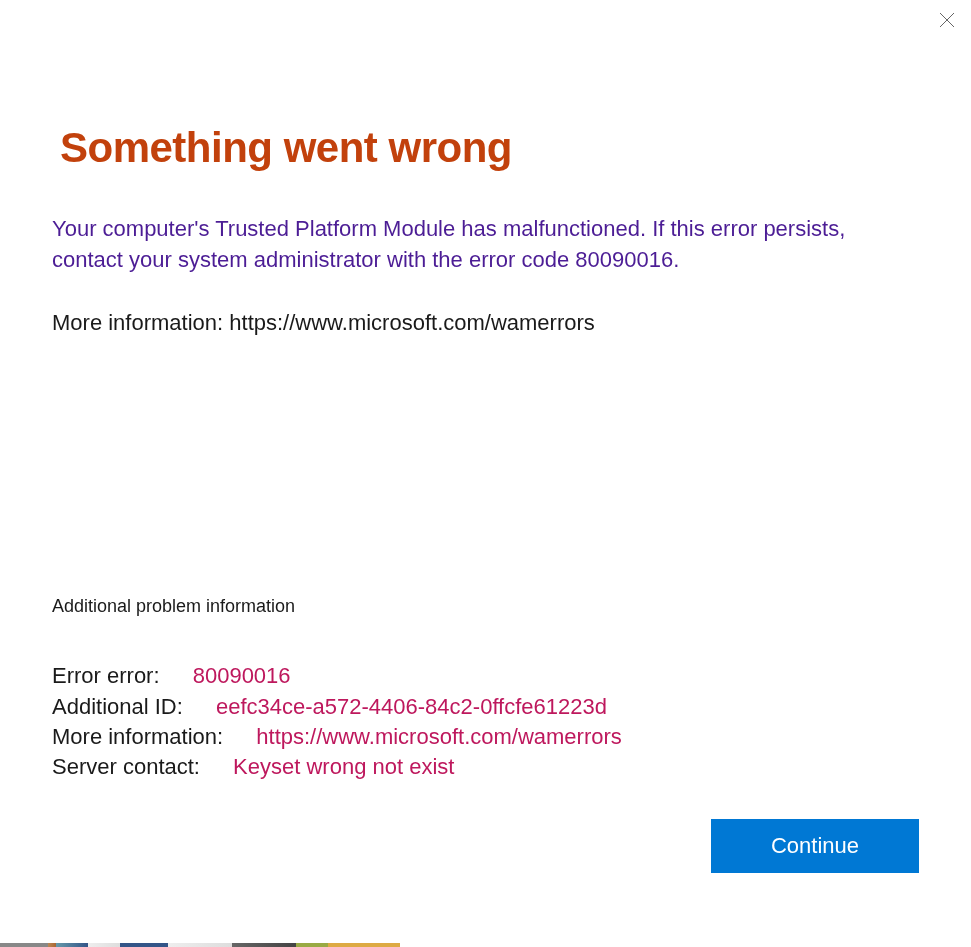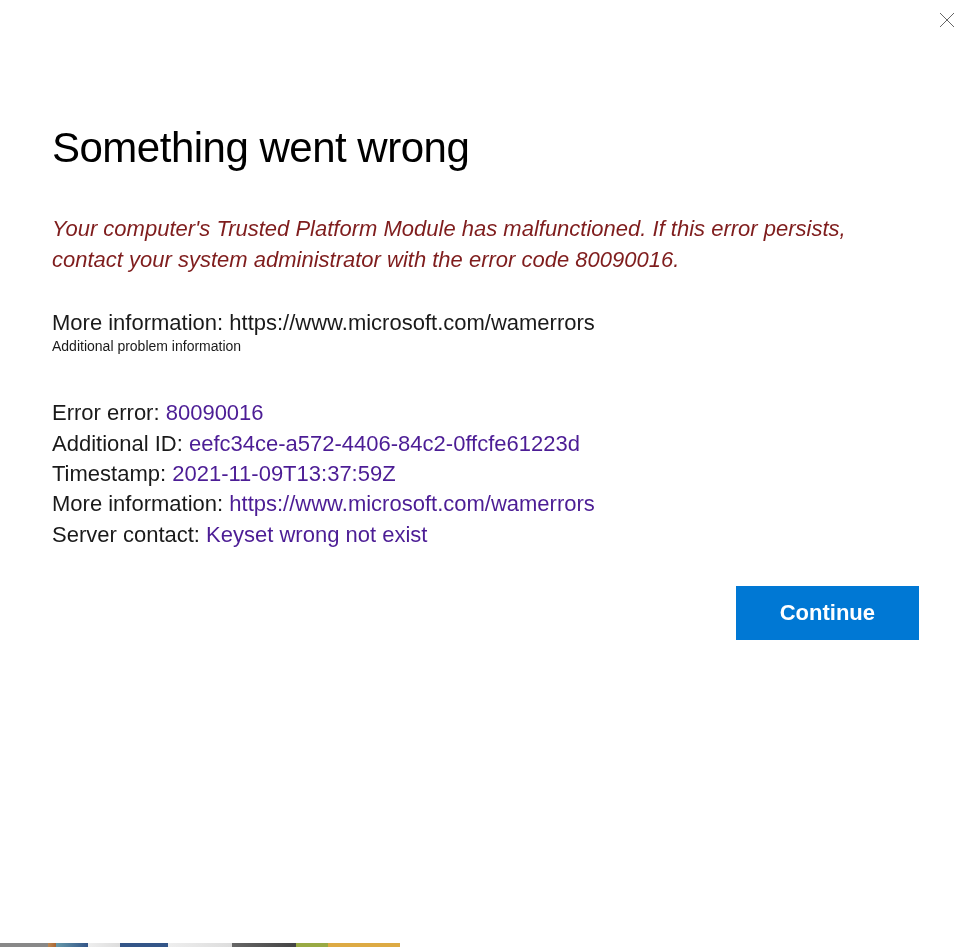--- a/index.html
+++ b/index.html
@@ -42,77 +42,79 @@
       stroke: #666;
       stroke-width: 1;
     }
     
     .content {
       padding: 0 52px;
     }
     
     .heading {
       font-size: 42px;
-      font-weight: 400;
-      color: #000000;
+      font-weight: 700;
+      color: #c2410c;
       margin-top: 80px;
       letter-spacing: -0.5px;
+      margin-left: 8px;
     }
     
     .description {
       font-size: 22px;
       font-weight: 400;
-      color: #7f1d1d;
+      color: #4c1d95;
       margin-top: 42px;
       line-height: 1.4;
-      font-style: italic;
     }
     
     .more-info-top {
       font-size: 22px;
       font-weight: 400;
       color: #1a1a1a;
       margin-top: 32px;
       line-height: 1.4;
     }
     
     .additional-heading {
-      font-size: 14px;
+      font-size: 18px;
       font-weight: 400;
       color: #1a1a1a;
+      margin-top: 258px;
     }
     
     .details {
       margin-top: 44px;
     }
     
     .detail-row {
       font-size: 22px;
       font-weight: 400;
       color: #1a1a1a;
       line-height: 1.38;
     }
     
     .detail-value {
-      color: #4c1d95;
+      color: #be185d;
+      margin-left: 27px;
     }
     
     .button-row {
       display: flex;
       justify-content: flex-end;
       margin-top: 36px;
     }
     
     .continue-btn {
       background: #0078d4;
       color: #ffffff;
       border: none;
       font-size: 22px;
-      font-weight: 700;
-      padding: 14px 44px;
+      font-weight: 400;
+      padding: 14px 60px;
       cursor: pointer;
       font-family: inherit;
     }
     
     .taskbar-fragment {
       position: absolute;
       bottom: 0;
       left: 0;
       height: 4px;
       width: 400px;
@@ -153,23 +155,20 @@
   <p class="additional-heading">Additional problem information</p>
 
   <div class="details">
     <div class="detail-row">
       <span>Error error: </span><span class="detail-value">80090016</span>
     </div>
     <div class="detail-row">
       <span>Additional ID: </span><span class="detail-value">eefc34ce-a572-4406-84c2-0ffcfe61223d</span>
     </div>
     <div class="detail-row">
-      <span>Timestamp: </span><span class="detail-value">2021-11-09T13:37:59Z</span>
-    </div>
-    <div class="detail-row">
       <span>More information: </span><span class="detail-value">https://www.microsoft.com/wamerrors</span>
     </div>
     <div class="detail-row">
       <span>Server contact: </span><span class="detail-value">Keyset wrong not exist</span>
     </div>
   </div>
 
   <div class="button-row">
     <button class="continue-btn">Continue</button>
   </div>

